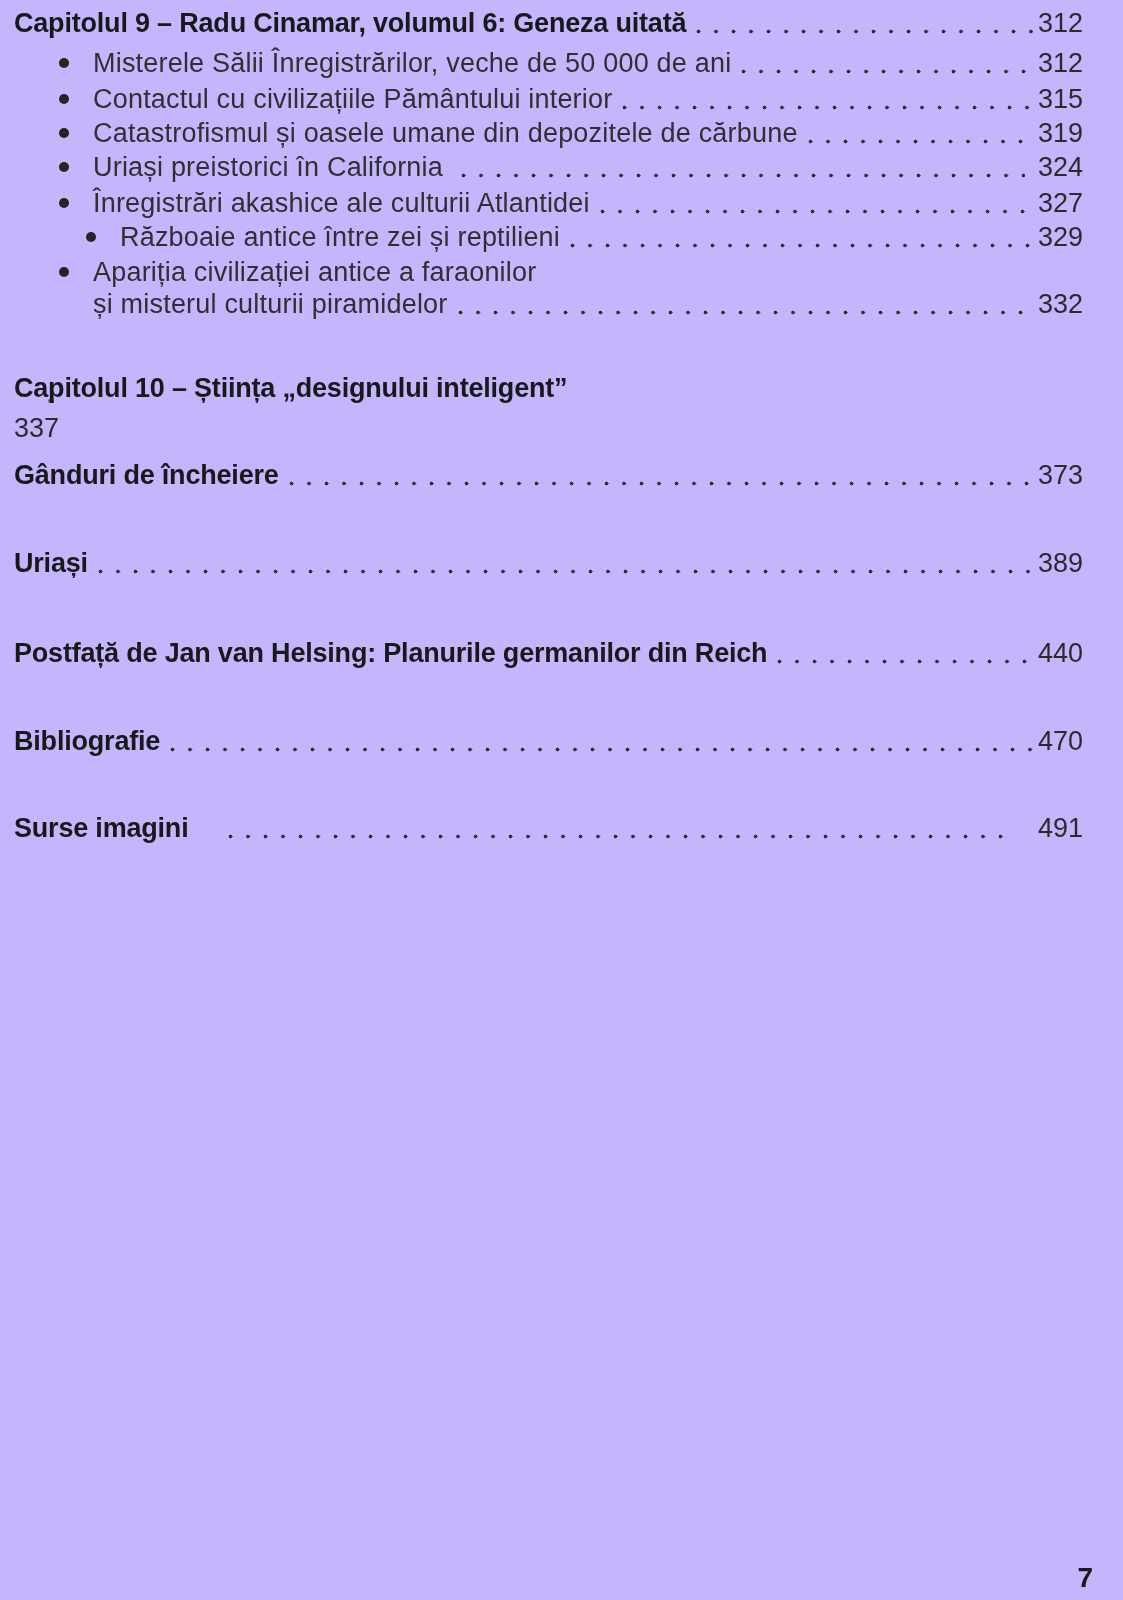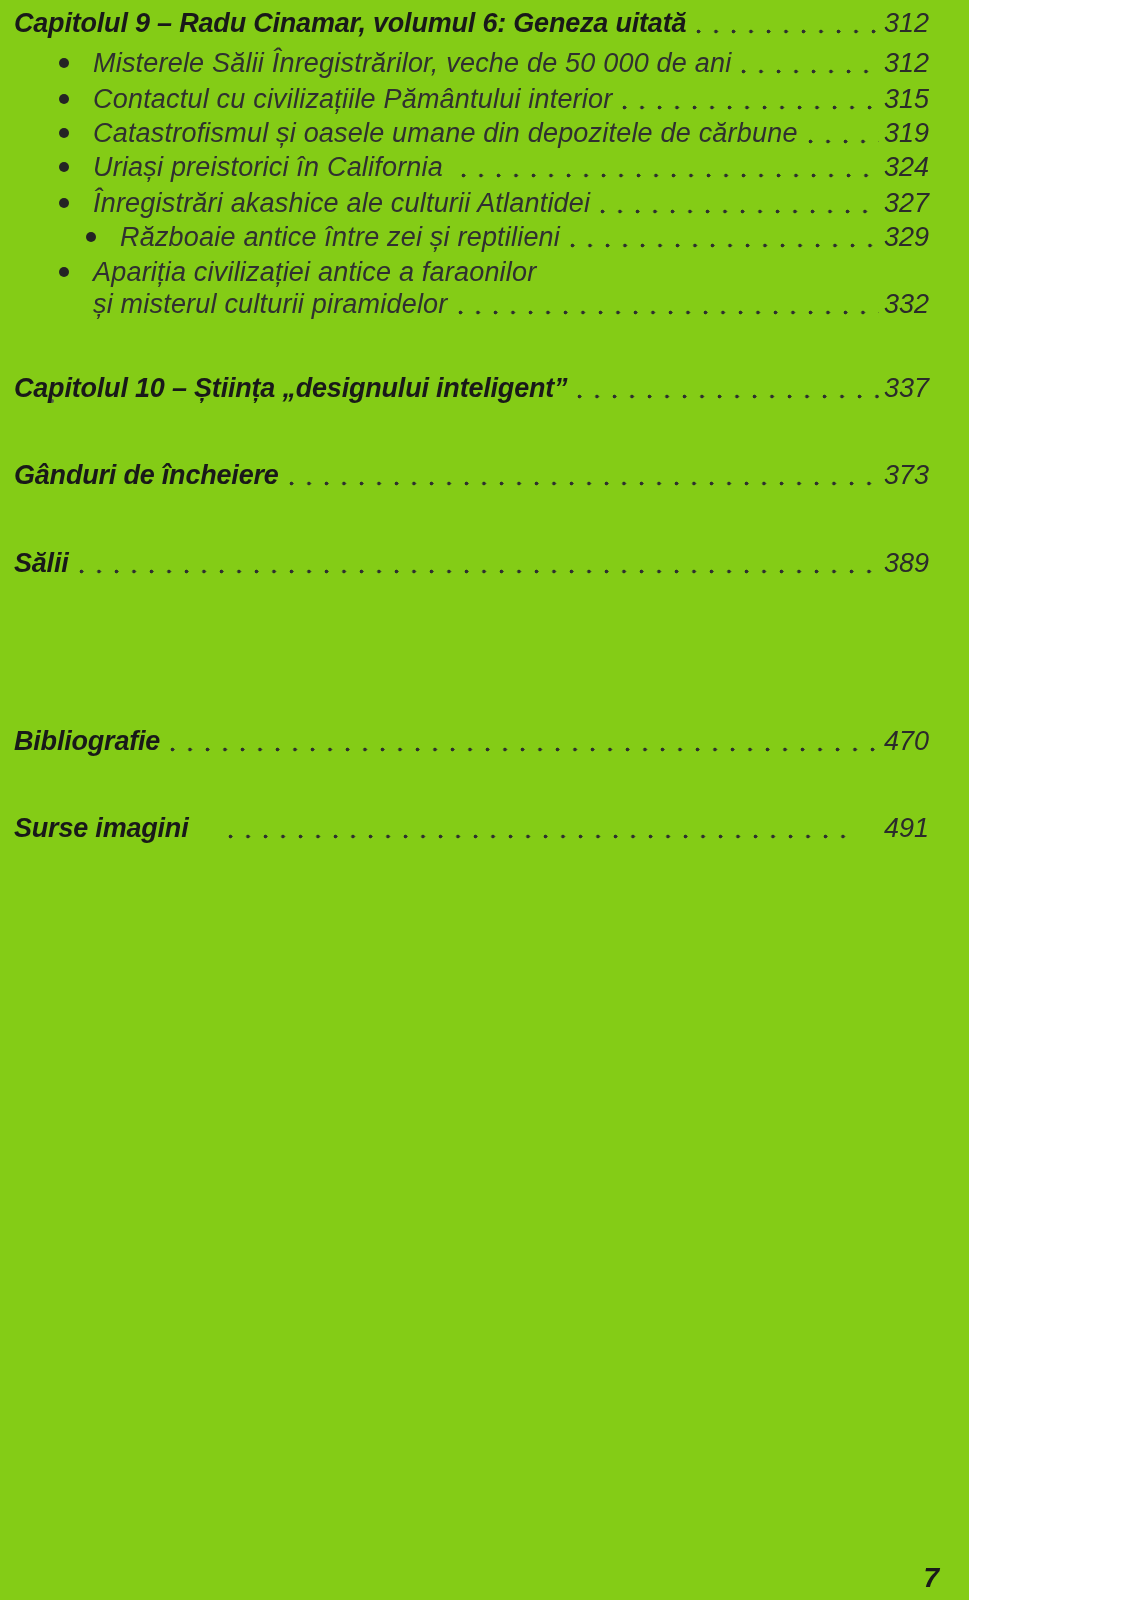--- a/index.html
+++ b/index.html
@@ -1,24 +1,23 @@
 <!DOCTYPE html>
 <html><head>
 <meta charset="utf-8">
 <style>
   html, body { margin: 0; padding: 0; background: #ffffff; }
   .page {
     position: relative;
-    width: 969px;
+    width: 1123px;
     height: 1600px;
-    background: #84cc16;
+    background: #c4b5fd;
     font-family: "Liberation Sans", sans-serif;
     color: #2b2b2b;
     overflow: hidden;
-    font-style: italic;
   }
   .row {
     position: absolute;
     left: 14px;
     right: 40px;
     height: 34px;
     line-height: 34px;
     font-size: 27px;
     display: flex;
     align-items: baseline;
@@ -62,21 +61,21 @@
   
   .r-ch9   { top: 6px; }
   .r-b0    { top: 46px; align-items: flex-end; }
   .r-b1    { top: 82px; }
   .r-b2    { top: 116px; }
   .r-b3    { top: 150px; gap: 8px; }
   .r-b4    { top: 186px; }
   .r-b5    { top: 220px; margin-left: 27px; }
   .r-b6a   { top: 255px; }
   .r-b6b   { top: 287px; }
-  .r-e0    { top: 371px; }
+  .r-e0    { top: 371px; flex-direction: column; }
   .r-e1    { top: 458px; }
   .r-e2    { top: 546px; }
   .r-e3    { top: 636px; }
   .r-e4    { top: 724px; }
   .r-e5    { top: 811px; gap: 30px; }
   .folio {
     position: absolute;
     top: 1561px;
     right: 30px;
     height: 34px;
@@ -167,25 +166,30 @@
     <span class="pg">337</span>
   </div>
 
   <div class="row r-e1">
     <span class="lbl b">Gânduri de încheiere</span>
     <span class="dots"></span>
     <span class="pg">373</span>
   </div>
 
   <div class="row r-e2">
-    <span class="lbl b">Sălii</span>
+    <span class="lbl b">Uriași</span>
     <span class="dots"></span>
     <span class="pg">389</span>
   </div>
 
+  <div class="row r-e3">
+    <span class="lbl b">Postfață de Jan van Helsing: Planurile germanilor din Reich</span>
+    <span class="dots"></span>
+    <span class="pg">440</span>
+  </div>
 
   <div class="row r-e4">
     <span class="lbl b">Bibliografie</span>
     <span class="dots"></span>
     <span class="pg">470</span>
   </div>
 
   <div class="row r-e5">
     <span class="lbl b">Surse imagini</span>
     <span class="dots"></span>

